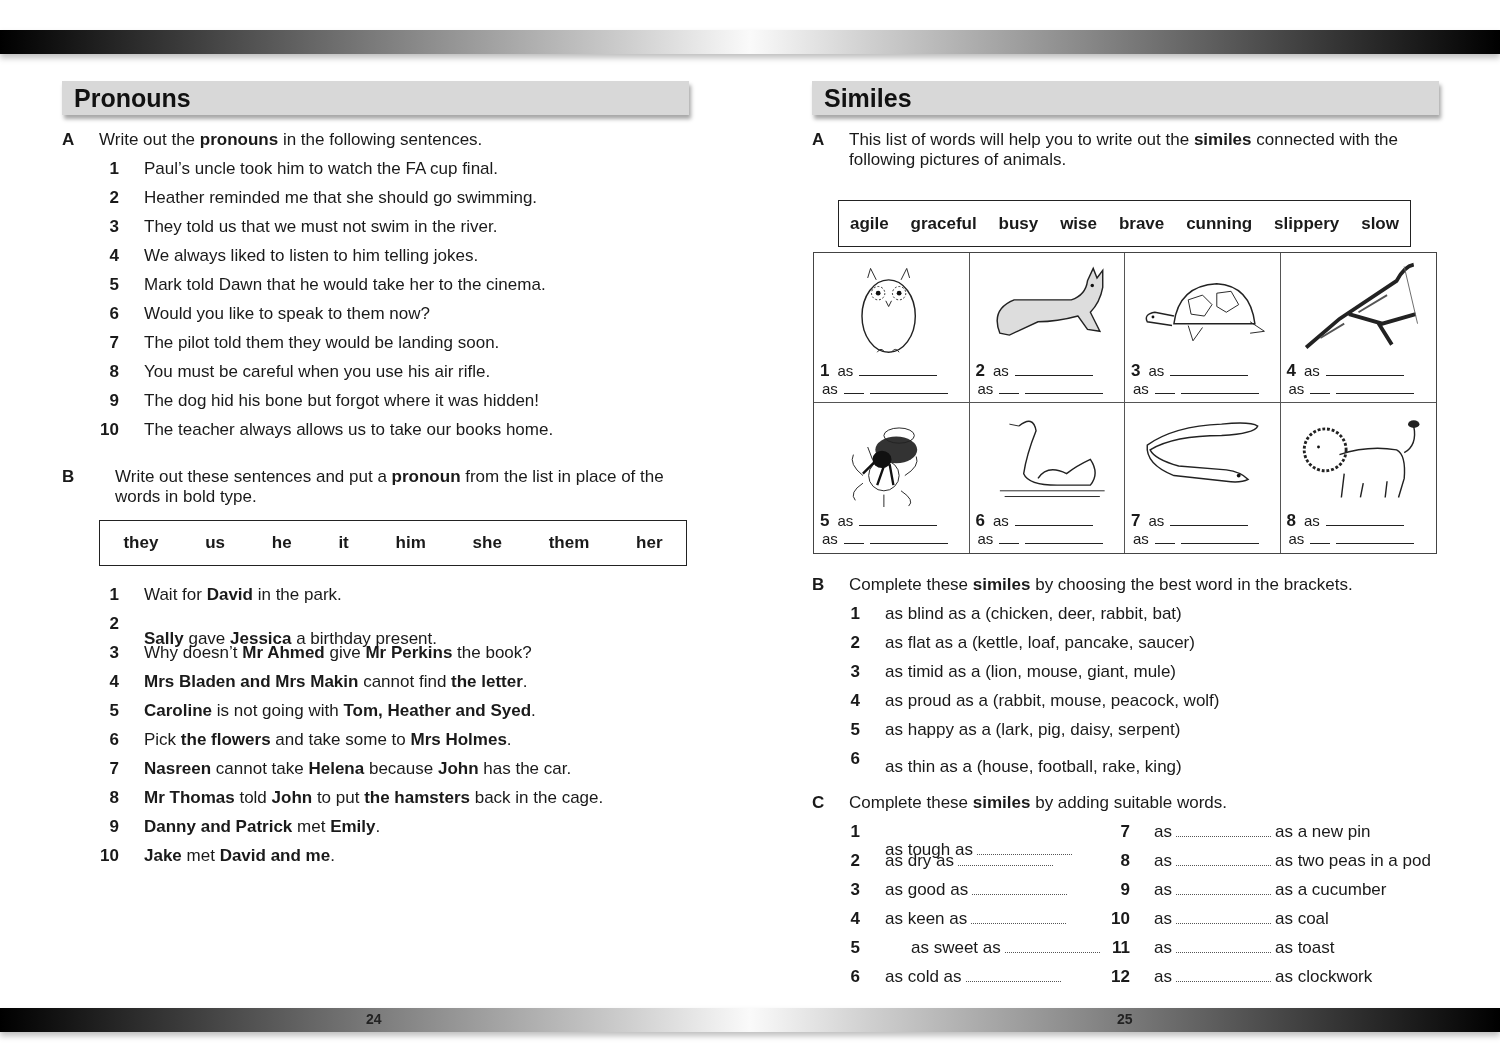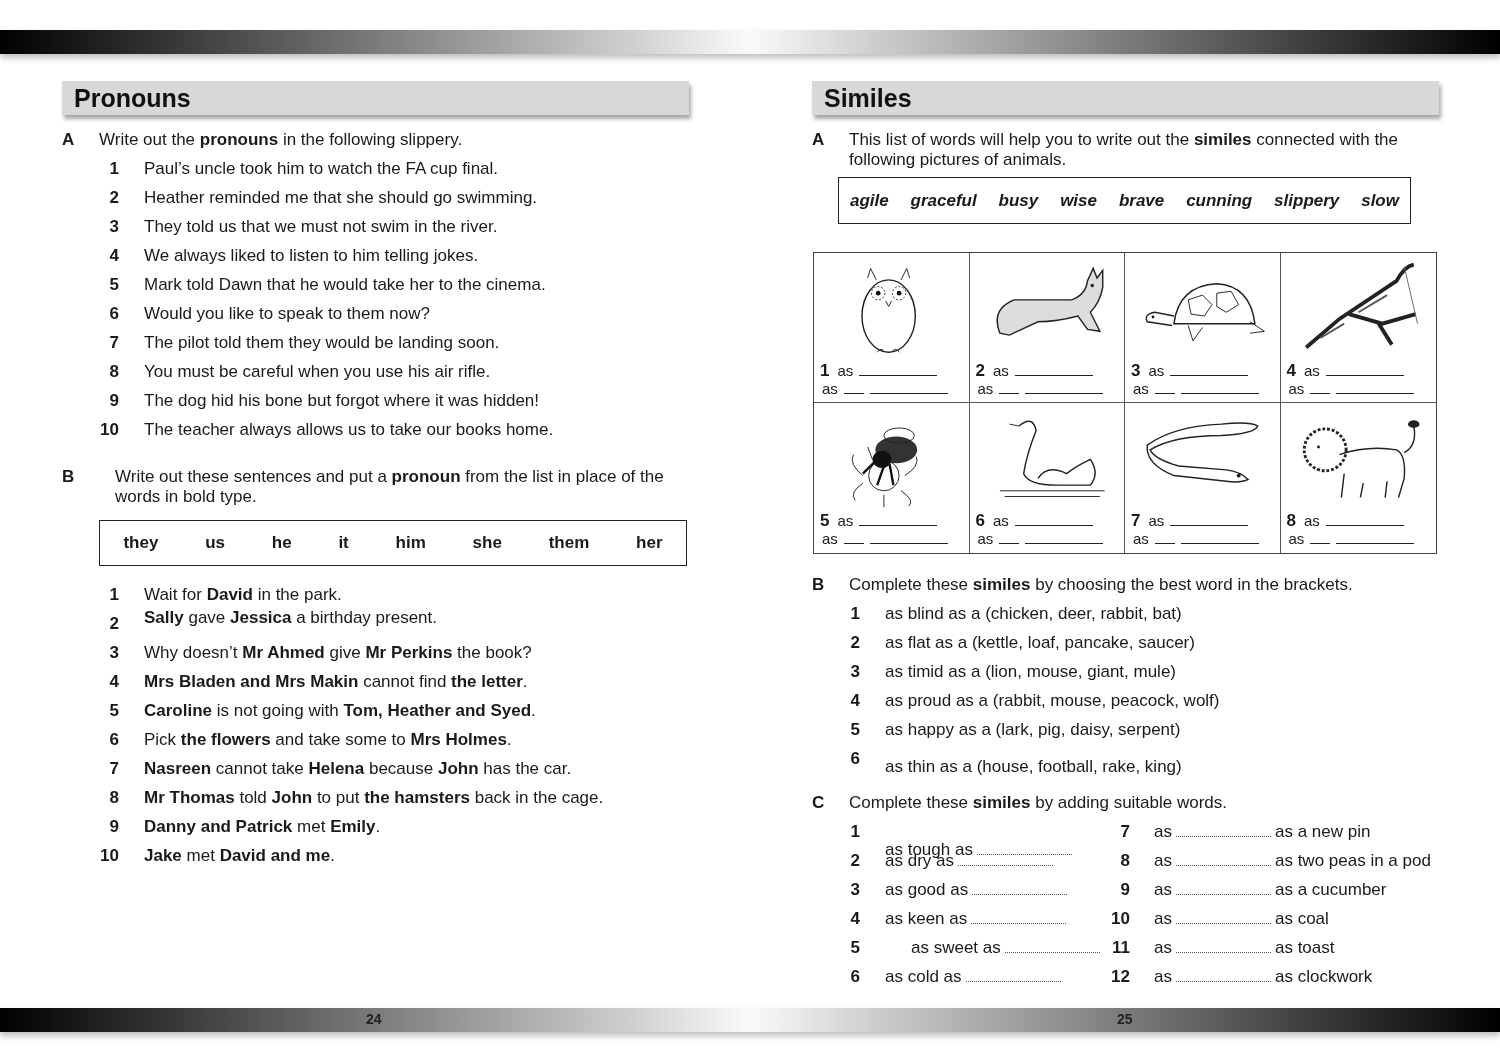--- a/index.html
+++ b/index.html
@@ -51,21 +51,21 @@
 <body>
 
 <div class="bar top"></div>
 <div class="bar bottom"></div>
 <div class="pagenum" style="left:366px;">24</div>
 <div class="pagenum" style="left:1117px;">25</div>
 
 <div class="title-band" style="left:62px;top:81px;width:615px;">Pronouns</div>
 
 <div class="sec-letter" style="left:62px;top:130px;">A</div>
-<div class="sec-text" style="left:99px;top:130px;width:590px;"><span>Write out the </span><b>pronouns</b><span> in the following slippery.</span></div>
+<div class="sec-text" style="left:99px;top:130px;width:590px;"><span>Write out the </span><b>pronouns</b><span> in the following sentences.</span></div>
 <div id="left-a-list">
     <div class="num" style="left: 99px; top: 159px;">1</div>
     <div class="item" style="left: 144px; top: 159px;">Paul’s uncle took him to watch the FA cup final.</div>
     <div class="num" style="left: 99px; top: 188px;">2</div>
     <div class="item" style="left: 144px; top: 188px;">Heather reminded me that she should go swimming.</div>
     <div class="num" style="left: 99px; top: 217px;">3</div>
     <div class="item" style="left: 144px; top: 217px;">They told us that we must not swim in the river.</div>
     <div class="num" style="left: 99px; top: 246px;">4</div>
     <div class="item" style="left: 144px; top: 246px;">We always liked to listen to him telling jokes.</div>
     <div class="num" style="left: 99px; top: 275px;">5</div>
@@ -91,21 +91,21 @@
     <span>it</span>
     <span>him</span>
     <span>she</span>
     <span>them</span>
     <span>her</span>
   </div>
 <div id="left-b-list">
     <div class="num" style="left: 99px; top: 585px;">1</div>
     <div class="item" style="left: 144px; top: 585px;"><span>Wait for </span><b>David</b><span> in the park.</span></div>
     <div class="num" style="left: 99px; top: 614px;">2</div>
-    <div class="item" style="left: 144px; top: 608px;"><b>Sally</b><span> gave </span><b>Jessica</b><span> a birthday present.</span></div>
+    <div class="item" style="left: 144px; top: 629px;"><b>Sally</b><span> gave </span><b>Jessica</b><span> a birthday present.</span></div>
     <div class="num" style="left: 99px; top: 643px;">3</div>
     <div class="item" style="left: 144px; top: 643px;"><span>Why doesn’t </span><b>Mr Ahmed</b><span> give </span><b>Mr Perkins</b><span> the book?</span></div>
     <div class="num" style="left: 99px; top: 672px;">4</div>
     <div class="item" style="left: 144px; top: 672px;"><b>Mrs Bladen and Mrs Makin</b><span> cannot find </span><b>the letter</b><span>.</span></div>
     <div class="num" style="left: 99px; top: 701px;">5</div>
     <div class="item" style="left: 144px; top: 701px;"><b>Caroline</b><span> is not going with </span><b>Tom, Heather and Syed</b><span>.</span></div>
     <div class="num" style="left: 99px; top: 730px;">6</div>
     <div class="item" style="left: 144px; top: 730px;"><span>Pick </span><b>the flowers</b><span> and take some to </span><b>Mrs Holmes</b><span>.</span></div>
     <div class="num" style="left: 99px; top: 759px;">7</div>
     <div class="item" style="left: 144px; top: 759px;"><b>Nasreen</b><span> cannot take </span><b>Helena</b><span> because </span><b>John</b><span> has the car.</span></div>
@@ -114,21 +114,21 @@
     <div class="num" style="left: 99px; top: 817px;">9</div>
     <div class="item" style="left: 144px; top: 817px;"><b>Danny and Patrick</b><span> met </span><b>Emily</b><span>.</span></div>
     <div class="num" style="left: 99px; top: 846px;">10</div>
     <div class="item" style="left: 144px; top: 846px;"><b>Jake</b><span> met </span><b>David and me</b><span>.</span></div>
   </div>
 
 <div class="title-band" style="left:812px;top:81px;width:615px;">Similes</div>
 
 <div class="sec-letter" style="left:812px;top:130px;">A</div>
 <div class="sec-text" style="left:849px;top:130px;width:590px;"><span>This list of words will help you to write out the </span><b>similes</b><span> connected with the following pictures of animals.</span></div>
-<div class="wordbox" id="simile-box" style="left:838px;top:177px;width:571px;height:45px;font-style:italic;">
+<div class="wordbox" id="simile-box" style="left:838px;top:200px;width:571px;height:45px;">
     <span>agile</span>
     <span>graceful</span>
     <span>busy</span>
     <span>wise</span>
     <span>brave</span>
     <span>cunning</span>
     <span>slippery</span>
     <span>slow</span>
   </div>
 

